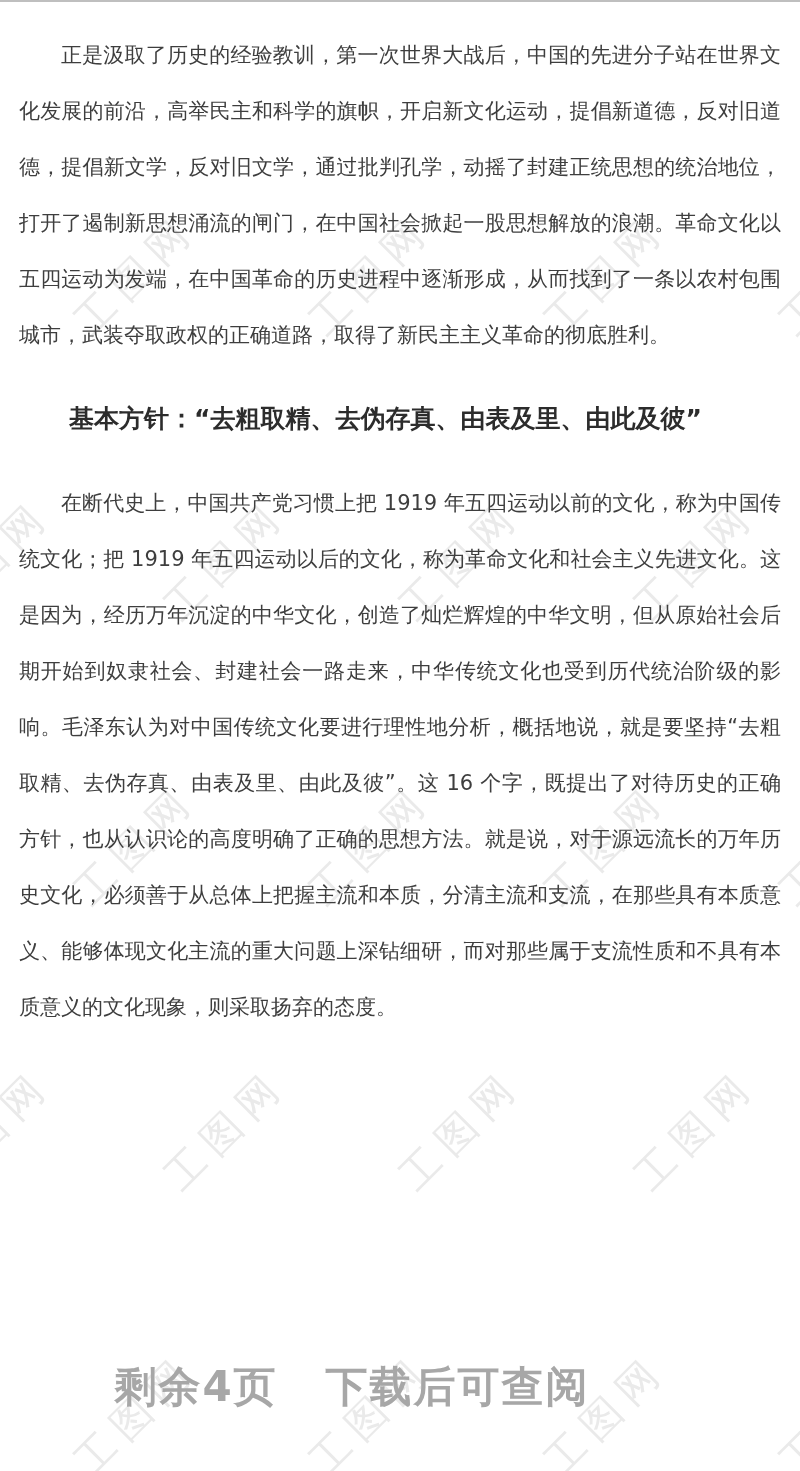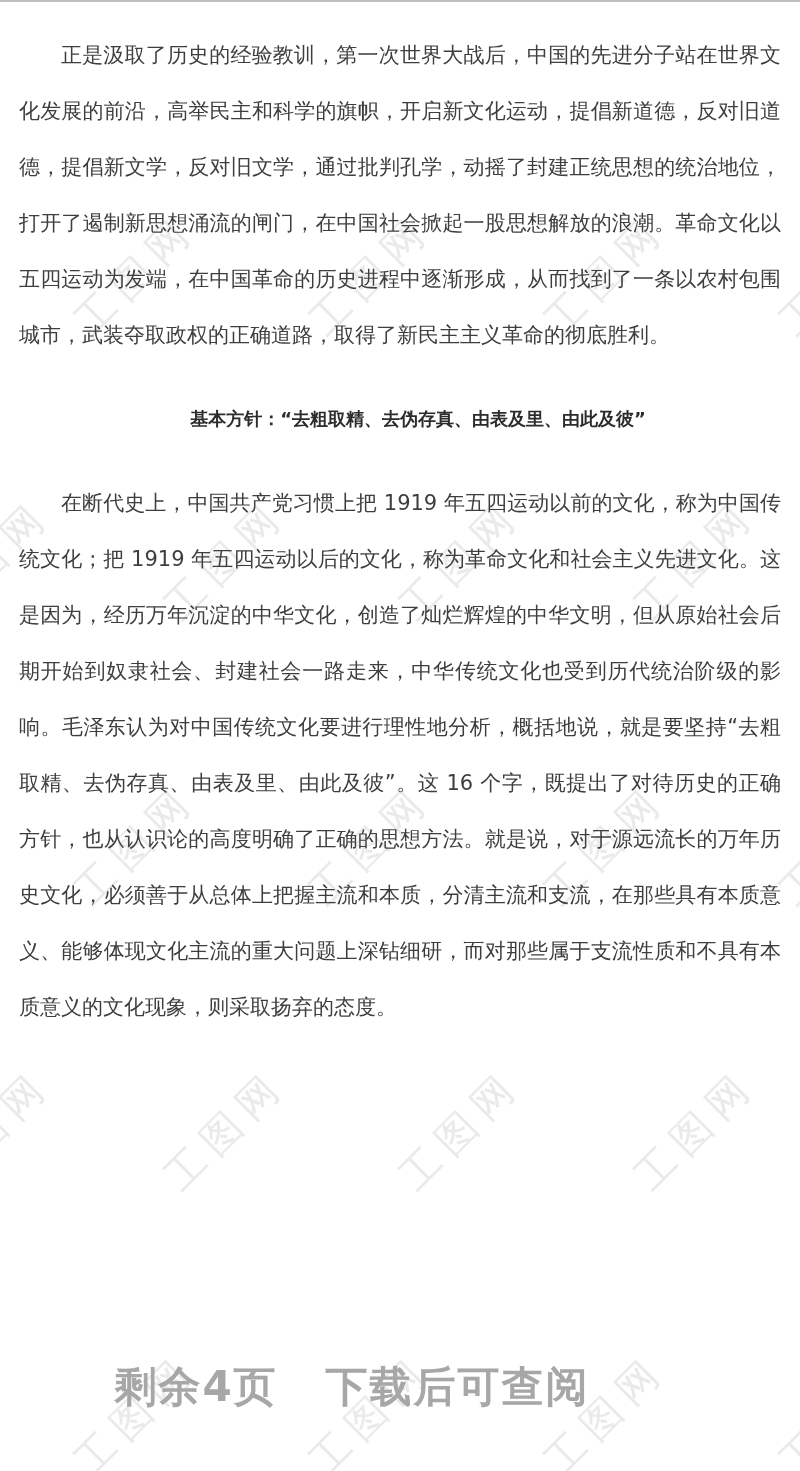--- a/index.html
+++ b/index.html
@@ -14,22 +14,22 @@
     font-size:40px;letter-spacing:10px;color:#eaeaea;white-space:nowrap;
     user-select:none;
   }
   .doc{
     position:absolute;z-index:1;top:27px;left:19px;width:762px;
     color:#3e3e3e;font-size:21px;line-height:56px;
     text-align:justify;text-justify:inter-ideograph;
   }
   .doc p{margin:0 0 28px 0;text-indent:2em;}
   .doc h2{
-    margin:0 0 28px 0;font-size:18px;line-height:56px;text-indent:2em;
-    font-weight:bold;color:#2c2c2c;text-align:center;
+    margin:0 0 28px 0;font-size:25px;line-height:56px;text-indent:2em;
+    font-weight:bold;color:#2c2c2c;text-align:left;
   }
   .footer-banner{
     position:absolute;z-index:1;left:0;top:1358px;width:704px;
     text-align:center;color:#a7a7a7;font-size:42px;font-weight:bold;
     letter-spacing:2px;line-height:58px;white-space:nowrap;
   }
   .footer-gap{display:inline-block;width:48px;}
 </style>
 </head>
 <body>

